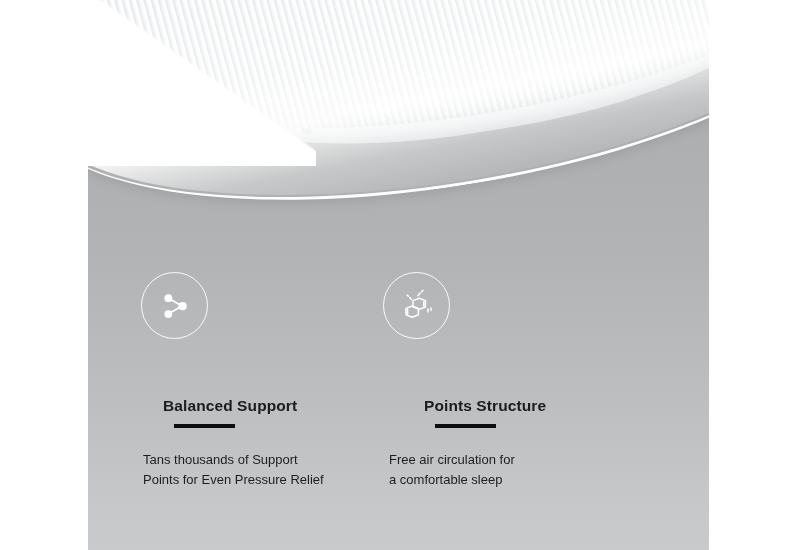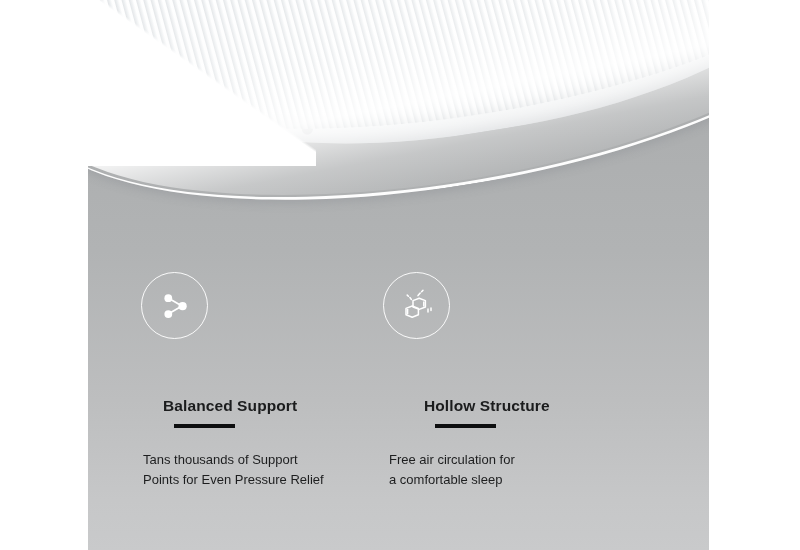--- a/index.html
+++ b/index.html
@@ -259,21 +259,21 @@
               <line x1="27.8" y1="16.9" x2="27.8" y2="20.9"></line>
               <line x1="24.2" y1="8.0" x2="22.0" y2="10.6"></line>
               <line x1="27.0" y1="5.2" x2="25.6" y2="6.8"></line>
               <line x1="13.9" y1="12.6" x2="15.4" y2="14.4"></line>
               <line x1="11.2" y1="10.1" x2="12.4" y2="11.3"></line>
               <line x1="32.0" y1="24.1" x2="32.0" y2="27.0"></line>
               <line x1="35.0" y1="23.0" x2="35.0" y2="25.6"></line>
             </g>
           </svg>
         </div>
-        <div class="feature-title">Hollow Structure</div>
+        <div class="feature-title">Points Structure</div>
         <div class="title-rule"></div>
         <div class="feature-desc">Free air circulation for
 a comfortable sleep</div>
       </div>
 
     </div>
   </div>
 </div>
 
 </body></html>

